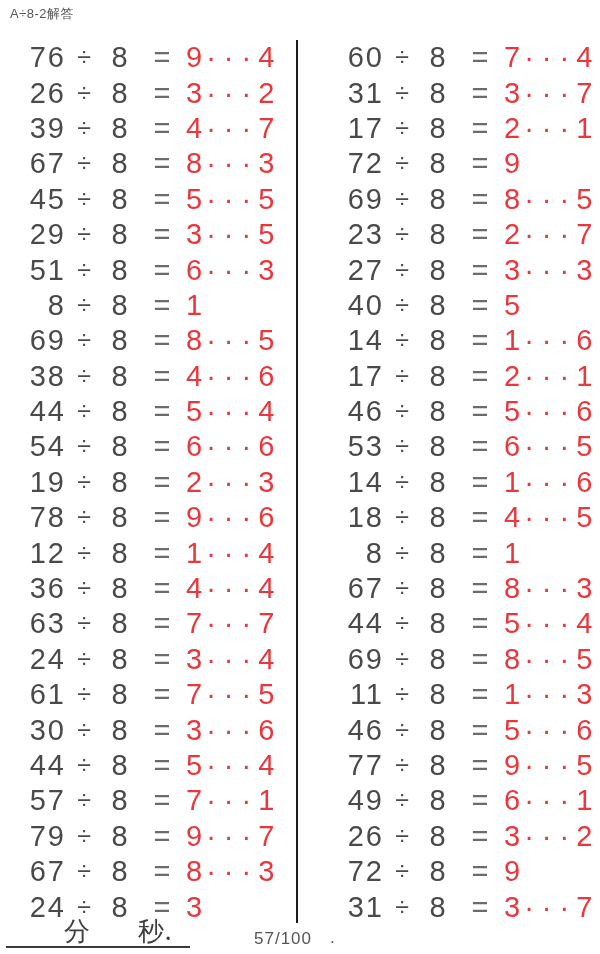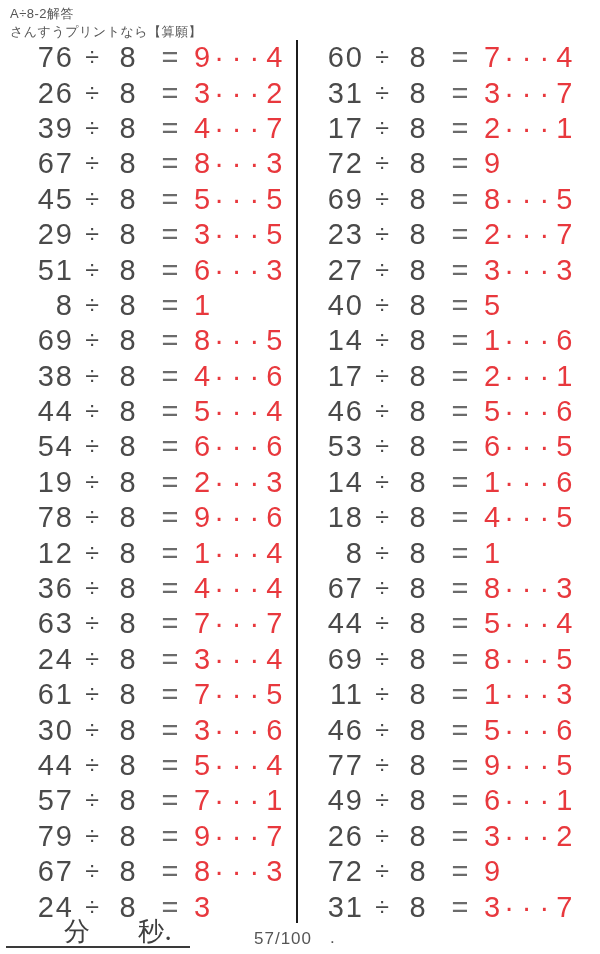--- a/index.html
+++ b/index.html
@@ -4,23 +4,23 @@
 <style>
   html,body{margin:0;padding:0;background:#fff;}
   .page{position:relative;width:600px;height:954px;background:#ffffff;overflow:hidden;
         font-family:"Liberation Sans","DejaVu Sans",sans-serif;}
   
   .hdr{position:absolute;top:5px;left:10px;color:#555;font-size:13px;line-height:18px;letter-spacing:0.5px;}
   
   .columns{position:absolute;top:40px;left:0;width:600px;display:flex;}
   .col{width:300px;box-sizing:border-box;}
   .col.left{width:298px;border-right:2px solid #1c1c1c;height:883px;}
-  .row{height:35.4px;display:flex;align-items:center;padding-left:28px;
+  .row{height:35.4px;display:flex;align-items:center;padding-left:20px;
        font-size:29px;color:#4a4a4a;}
-  .col.rightcol .row{padding-left:20px;}
+  .col.rightcol .row{padding-left:40px;}
   .dividend{width:46px;text-align:right;letter-spacing:2px;}
   .op{width:36px;text-align:center;font-size:25px;color:#4a4a4a;}
   .divisor{width:36px;text-align:center;letter-spacing:1px;}
   .eq{width:48px;text-align:center;color:#6b6b6b;}
   .answer{display:flex;align-items:center;color:#e8383d;}
   .q{min-width:13px;}
   .dotsep{margin:0 4px;color:#e8383d;}
   .rem{margin-left:3px;}
   
   .timeblank{position:absolute;left:6px;top:910px;width:184px;height:36px;
@@ -33,21 +33,20 @@
   .copyright{position:absolute;right:8px;top:906px;text-align:right;
              font-size:14.5px;color:#595959;line-height:21.5px;letter-spacing:0.3px;}
 </style>
 </head>
 <body>
 
 <div class="page">
 
   <div class="hdr">
     <div>A÷8-2解答</div>
-    <div>さんすうプリントなら【算願】</div>
   </div>
 
   <div class="columns">
     <section class="col left" id="col-left">
         <div class="row">
           <span class="dividend">76</span>
           <span class="op">÷</span>
           <span class="divisor">8</span>
           <span class="eq">=</span>
           <span class="answer">

